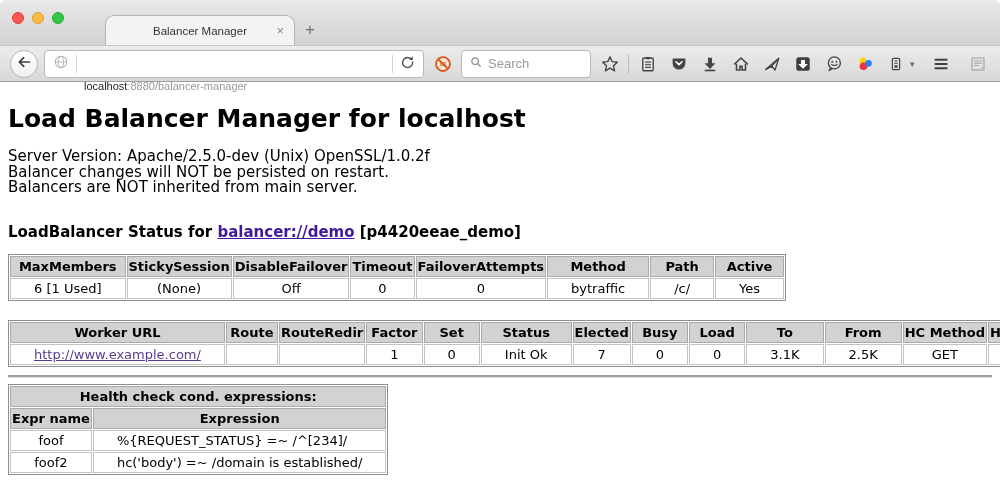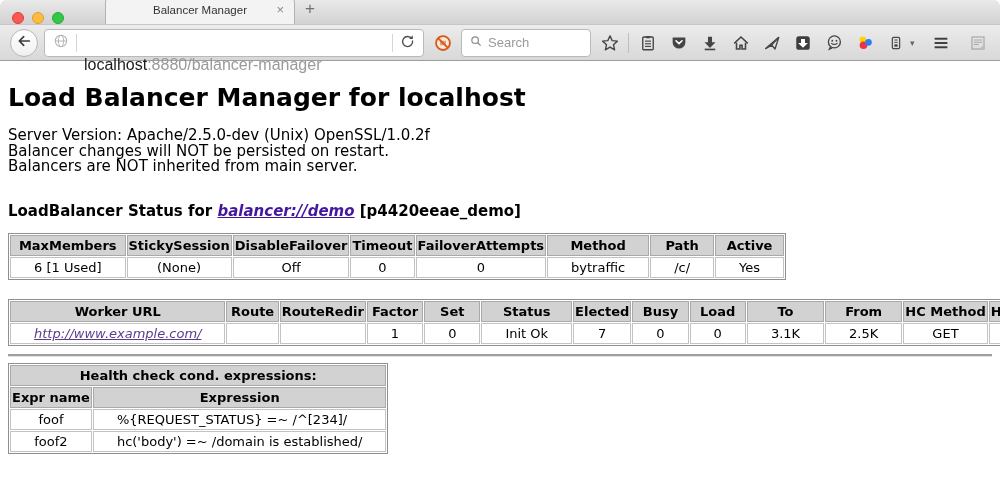--- a/index.html
+++ b/index.html
@@ -1,21 +1,21 @@
 <!DOCTYPE html>
 <html><head>
 <meta charset="utf-8">
 <style>
   * { margin:0; padding:0; box-sizing:border-box; }
   html,body { width:1000px; height:491px; overflow:hidden; background:#fff;
               font-family:"Liberation Sans", sans-serif; }
   .window { width:1000px; height:491px; border-radius:6px 6px 0 0; overflow:hidden; background:#fff; }
 
   
-  .tabbar { height:24px; background:linear-gradient(#e9e9e9,#d2d2d2);
+  .tabbar { height:45px; background:linear-gradient(#e9e9e9,#d2d2d2);
             display:flex; align-items:flex-end; position:relative; }
   .traffic { position:absolute; top:12px; left:12px; display:flex; gap:8px; }
   .tl { width:12px; height:12px; border-radius:50%; }
   .tl.red   { background:#fc5753; border:1px solid #df3e38; }
   .tl.yel   { background:#fdbc40; border:1px solid #de9f34; }
   .tl.grn   { background:#33c748; border:1px solid #27aa35; }
   .tab { margin-left:105px; width:190px; height:30px; background:#f3f3f3;
          border:1px solid #b3b3b3; border-bottom:none; border-radius:9px 9px 0 0;
          display:flex; align-items:center; justify-content:center; gap:10px;
          font-size:11.5px; color:#333; position:relative; }
@@ -25,42 +25,42 @@
             color:#707070; font-size:17px; margin-bottom:2px; }
 
   
   .toolbar { height:37px; background:linear-gradient(#ececec,#d8d8d8);
              border-top:1px solid #c7c7c7; border-bottom:1px solid #9e9e9e;
              display:flex; align-items:center; padding:0 10px; gap:6px; }
   .round-btn { width:28px; height:28px; border-radius:50%; background:linear-gradient(#ffffff,#f0f0f0);
                border:1px solid #b7b7b7; display:flex; align-items:center; justify-content:center; flex:0 0 auto; }
   .urlbar { flex:0 0 380px; height:28px; background:#fff; border:1px solid #b9b9b9; border-radius:4px;
             display:flex; align-items:center; padding:0 8px; gap:7px; }
-  .url-text { flex:1; font-size:16px; color:#9a9a9a; white-space:nowrap; overflow:hidden;margin-top:44px; }
+  .url-text { flex:1; font-size:11px; color:#9a9a9a; white-space:nowrap; overflow:hidden;margin-top:44px; }
   .url-text .host { color:#1b1b1b; }
   .url-sep { width:1px; height:18px; background:#d6d6d6; }
   .searchbox { flex:0 0 130px; height:28px; background:#fff; border:1px solid #b9b9b9; border-radius:4px;
                display:flex; align-items:center; padding:0 7px; gap:5px; }
   .searchbox input { border:none; outline:none; width:85px; font-size:13px;
                      font-family:"Liberation Sans",sans-serif; color:#444; background:transparent; }
   .searchbox input::placeholder { color:#9a9a9a; }
   .icon-btn { width:25px; height:26px; display:flex; align-items:center; justify-content:center; flex:0 0 auto; }
   .icon-btn svg { width:18px; height:18px; }
   .sm svg { width:16px; height:16px; }
   .divider { width:1px; height:20px; background:#bdbdbd; flex:0 0 auto; }
   .caret { font-size:9px; color:#666; margin-left:-4px; width:12px; text-align:center; }
 
   
   .content { background:#fff; height:418px; padding:2px 8px 0 8px;
              font-family:"DejaVu Sans", sans-serif; color:#000; }
   h1 { font-size:25px; font-weight:bold; margin:20px 0 16px 0; letter-spacing:0; }
   .info { font-size:15px; line-height:15.5px; }
   h3.lb { font-size:15px; font-weight:bold; margin:27px 0 13px 0; }
   h3.lb a { color:#44189e; }
-  a { text-decoration:underline;font-style:italic; }
+  a { text-decoration:underline; }
 
   table.data { border:1px solid #8f8f8f; border-collapse:separate; border-spacing:1px;
                background:#fff; font-size:13px; }
   table.data th { background:#d2d2d2; border:1px solid #a9a9a9; padding:2px 1px;
                   font-weight:bold; text-align:center; white-space:nowrap; }
   table.data td { background:#fff; border:1px solid #c3c3c3; padding:2px 23px;
                   text-align:center; white-space:nowrap; }
   table.workers { margin-top:19px; }
   table.workers td:first-child { text-align:left; }
   table.workers a { color:#5a3c8e; }

